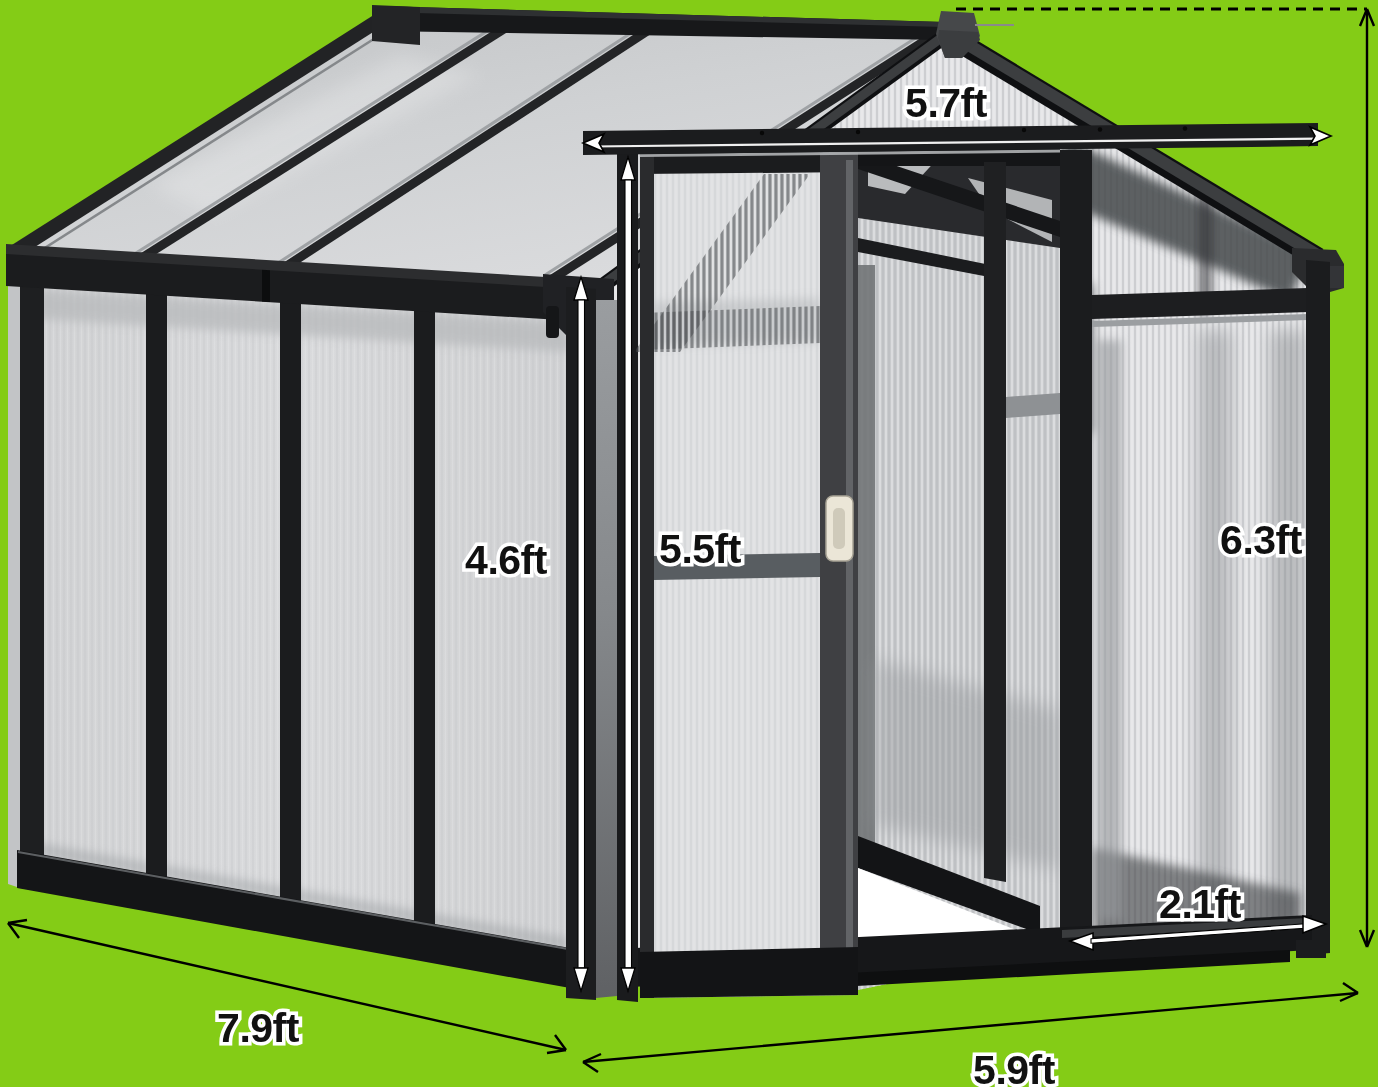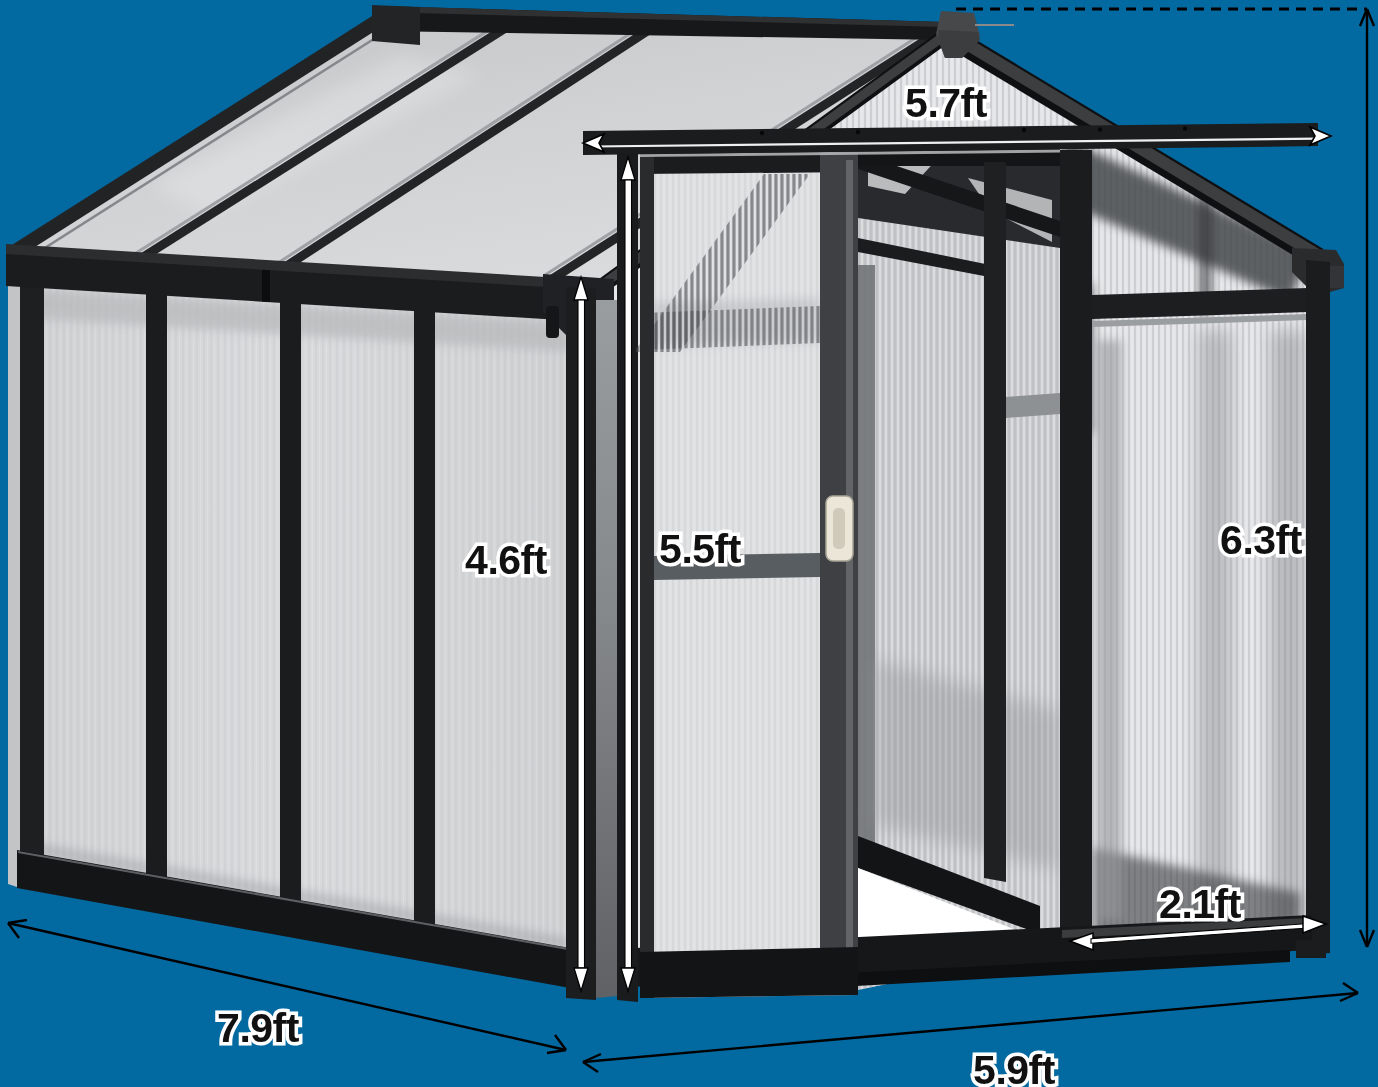--- a/index.html
+++ b/index.html
@@ -1,16 +1,16 @@
 <!DOCTYPE html>
 <html><head>
 <meta charset="utf-8">
 <style>
   html,body{margin:0;padding:0;background:#fff;}
-  .wrap{width:1378px;height:1087px;position:relative;background:#0369a1;overflow:hidden;}
+  .wrap{width:1378px;height:1087px;position:relative;background:#84cc16;overflow:hidden;}
   text{font-family:"Liberation Sans",sans-serif;font-weight:bold;}
 </style>
 </head>
 <body>
 <div class="wrap">
 <svg width="1378" height="1087" viewBox="0 0 1378 1087" xmlns="http://www.w3.org/2000/svg">
 <defs>
   <linearGradient id="roofG" x1="0" y1="0" x2="0.6" y2="1">
     <stop offset="0" stop-color="#c2c4c6"></stop>
     <stop offset="0.5" stop-color="#cfd1d3"></stop>

